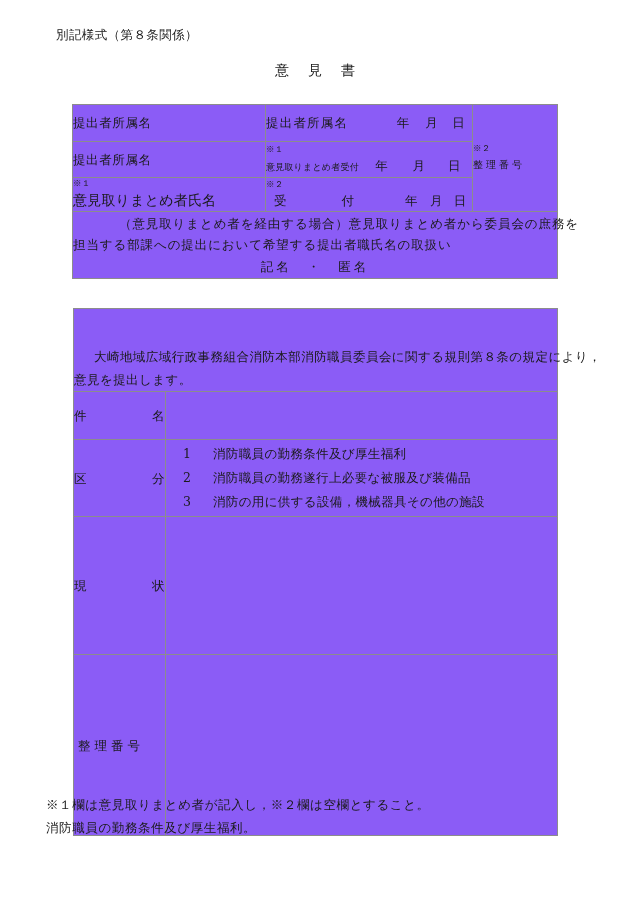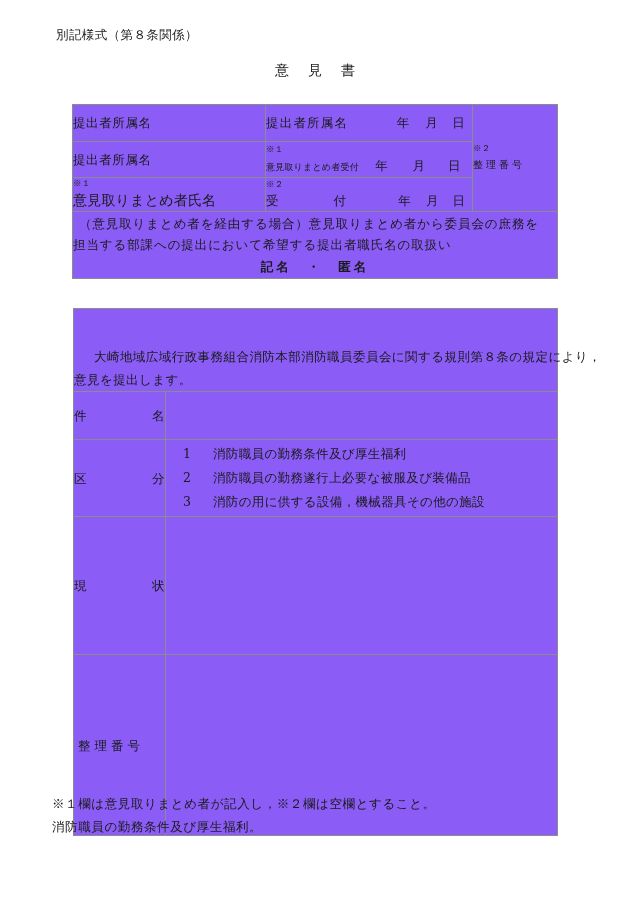--- a/index.html
+++ b/index.html
@@ -99,20 +99,21 @@
   }
   .date-row .d-label.tight {
     font-size: 9px;
     letter-spacing: 0.2px;
   }
   .date-row .d-label.spread {
     font-size: 12.5px;
     letter-spacing: 1px;
     display: inline-block;
     min-width: 84px;
+    margin-left: 8px;
   }
   .date-row .d-unit {
     font-size: 12.5px;
     display: inline-block;
     text-align: center;
   }
   .u-year  { width: 44px; margin-left: 40px; }
   .u-month { width: 40px; }
   .u-day   { width: 40px; }
 
@@ -129,28 +130,27 @@
   .notice-cell {
     padding: 8px 10px 9px 10px;
     vertical-align: top;
   }
   .notice-line {
     font-size: 12.5px;
     letter-spacing: 0.9px;
     line-height: 1.72;
     white-space: nowrap;
   }
-  .notice-line.indent { text-indent: 6px; }
+  .notice-line.indent { text-indent: 6px; margin-left: 40px; }
   .notice-choice {
     text-align: center;
     font-size: 12.5px;
     letter-spacing: 3px;
     line-height: 1.8;
     white-space: nowrap;
-    font-weight: bold;
   }
 
   
   #opinion-table {
     left: 73px;
     top: 308px;
     width: 484px;
   }
   .intro-cell {
     padding: 10px 12px 11px 12px;
@@ -196,24 +196,23 @@
   .opt-num {
     display: inline-block;
     width: 30px;
     flex: none;
   }
   .blank-cell { }
 
   
   .footnotes {
     position: absolute;
-    left: 52px;
+    left: 46px;
     top: 793px;
     width: 520px;
-    font-family: Liberation Serif, serif;
   }
   .footnote {
     font-size: 12.5px;
     letter-spacing: 0.6px;
     line-height: 1.85;
     white-space: nowrap;
   }
 </style>
 </head>
 <body>

